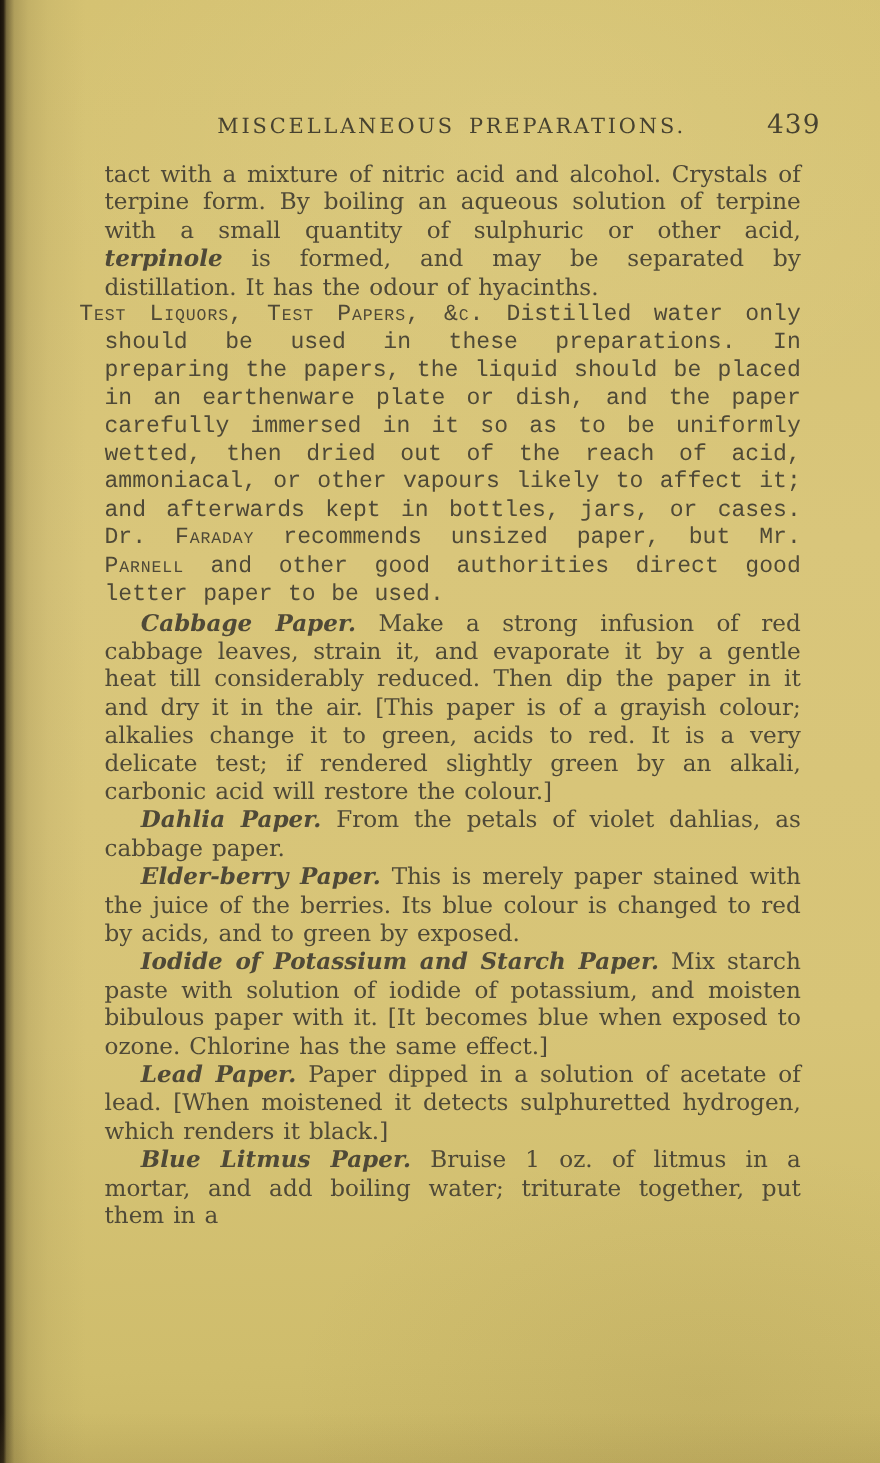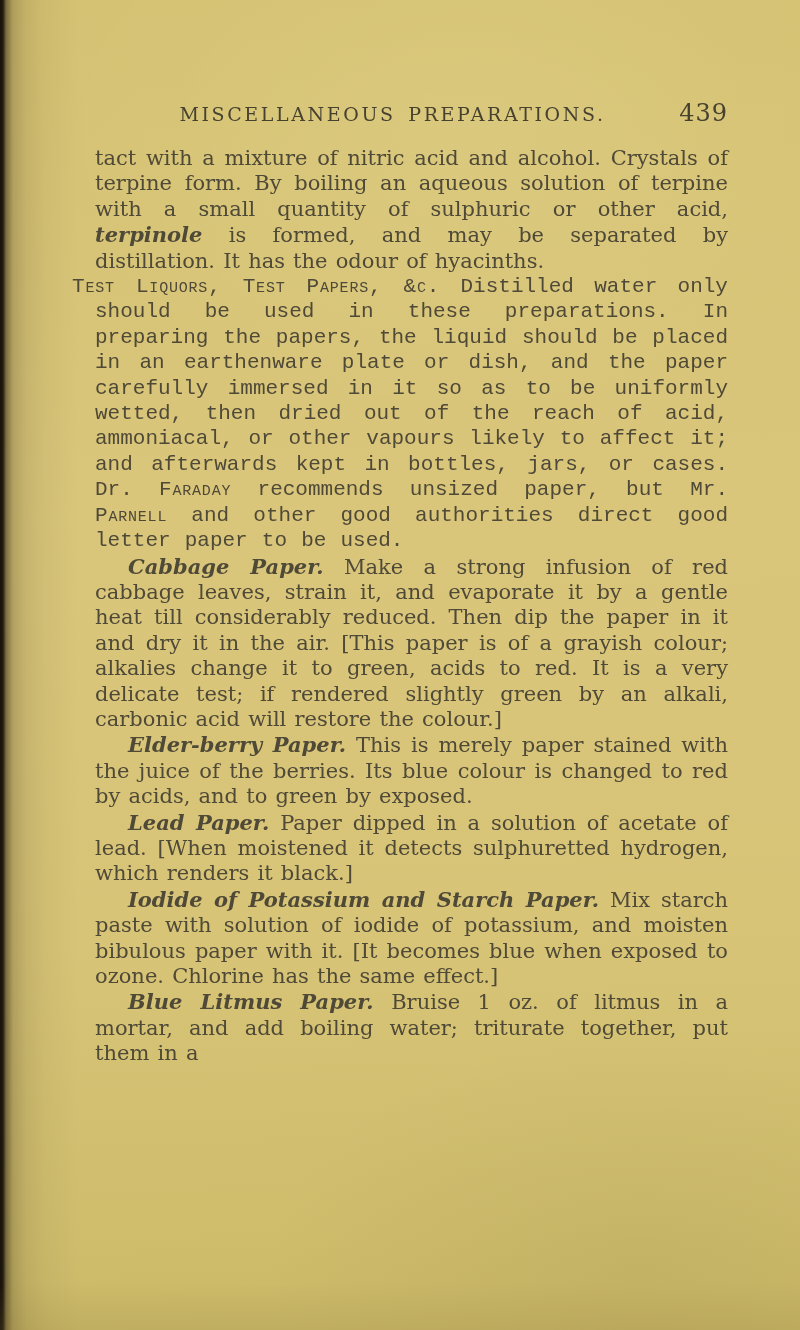--- a/index.html
+++ b/index.html
@@ -31,21 +31,21 @@
   }
 
   .bottom-shade {
     position: absolute; left: 0; right: 0; bottom: 0; height: 46px;
     background: linear-gradient(to bottom, rgba(140,120,60,0.0), rgba(140,120,60,0.16));
     pointer-events: none;
   }
 
   .page-header {
     position: absolute;
-    left: 95px; top: 99px; width: 633px;
+    left: 113px; top: 99px; width: 633px;
     display: flex; align-items: baseline;
   }
   .running-head {
     flex: 1;
     text-align: center;
     font-size: 19px;
     letter-spacing: 2.6px;
     word-spacing: 4px;
     color: #474230;
     padding-left: 26px;
@@ -85,20 +85,21 @@
 
   <div class="page-header">
     <div class="running-head">MISCELLANEOUS PREPARATIONS.</div>
     <div class="page-number">439</div>
   </div>
 
   <div class="page-body">
       <p class="none"><span class="seg-n">tact with a mixture of nitric acid and alcohol. Crystals of terpine form. By boiling an aqueous solution of terpine with a small quantity of sulphuric or other acid, </span><span class="seg-i">terpinole</span><span class="seg-n"> is formed, and may be separated by distillation. It has the odour of hyacinths.</span></p>
       <p class="hanging"><span class="seg-sc">Test Liquors, Test Papers, &amp;c.</span><span class="seg-n"> Distilled water only should be used in these preparations. In preparing the papers, the liquid should be placed in an earthenware plate or dish, and the paper carefully immersed in it so as to be uniformly wetted, then dried out of the reach of acid, ammoniacal, or other vapours likely to affect it; and afterwards kept in bottles, jars, or cases. Dr. </span><span class="seg-sc">Faraday</span><span class="seg-n"> recommends unsized paper, but Mr. </span><span class="seg-sc">Parnell</span><span class="seg-n"> and other good authorities direct good letter paper to be used.</span></p>
       <p class="em"><span class="seg-i">Cabbage Paper.</span><span class="seg-n"> Make a strong infusion of red cabbage leaves, strain it, and evaporate it by a gentle heat till considerably reduced. Then dip the paper in it and dry it in the air. [This paper is of a grayish colour; alkalies change it to green, acids to red. It is a very delicate test; if rendered slightly green by an alkali, carbonic acid will restore the colour.]</span></p>
+      <p class="em"><span class="seg-i">Dahlia Paper.</span><span class="seg-n"> From the petals of violet dahlias, as cabbage paper.</span></p>
       <p class="em"><span class="seg-i">Elder-berry Paper.</span><span class="seg-n"> This is merely paper stained with the juice of the berries. Its blue colour is changed to red by acids, and to green by exposed.</span></p>
+      <p class="em"><span class="seg-i">Iodide of Potassium and Starch Paper.</span><span class="seg-n"> Mix starch paste with solution of iodide of potassium, and moisten bibulous paper with it. [It becomes blue when exposed to ozone. Chlorine has the same effect.]</span></p>
       <p class="em"><span class="seg-i">Lead Paper.</span><span class="seg-n"> Paper dipped in a solution of acetate of lead. [When moistened it detects sulphuretted hydrogen, which renders it black.]</span></p>
-      <p class="em"><span class="seg-i">Iodide of Potassium and Starch Paper.</span><span class="seg-n"> Mix starch paste with solution of iodide of potassium, and moisten bibulous paper with it. [It becomes blue when exposed to ozone. Chlorine has the same effect.]</span></p>
       <p class="em"><span class="seg-i">Blue Litmus Paper.</span><span class="seg-n"> Bruise 1 oz. of litmus in a mortar, and add boiling water; triturate together, put them in a</span></p>
     </div>
 
   <div class="bottom-shade"></div>
 </div>
 
 </body></html>

